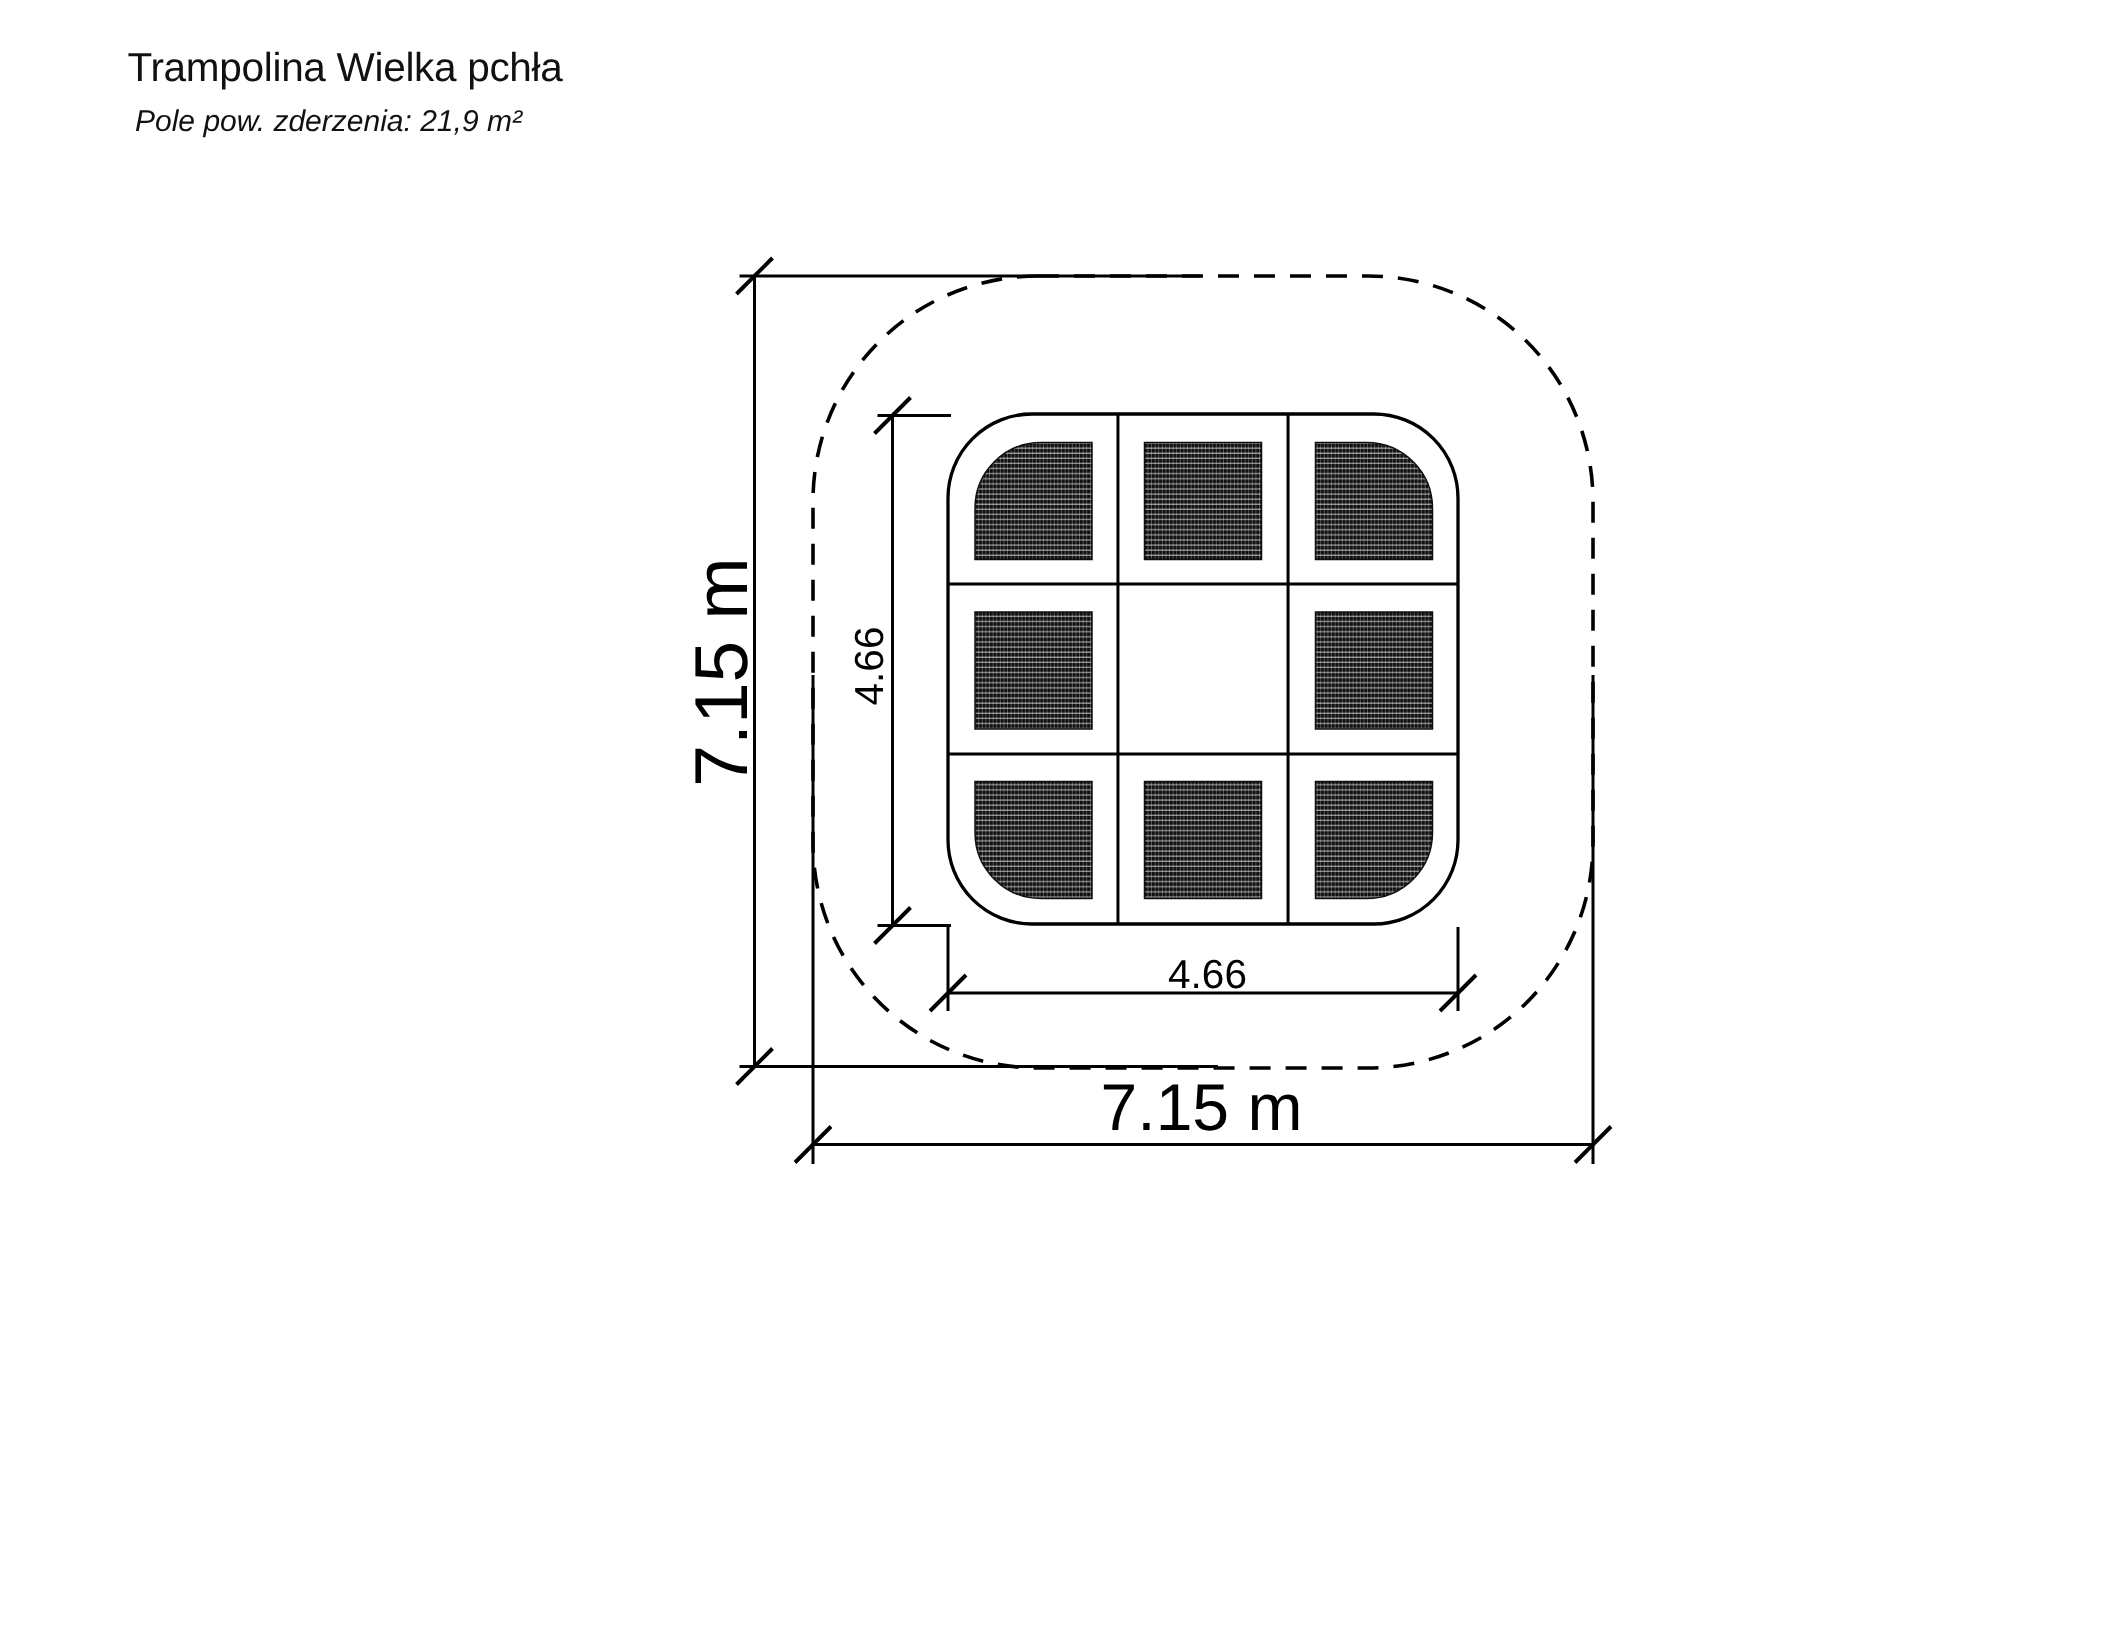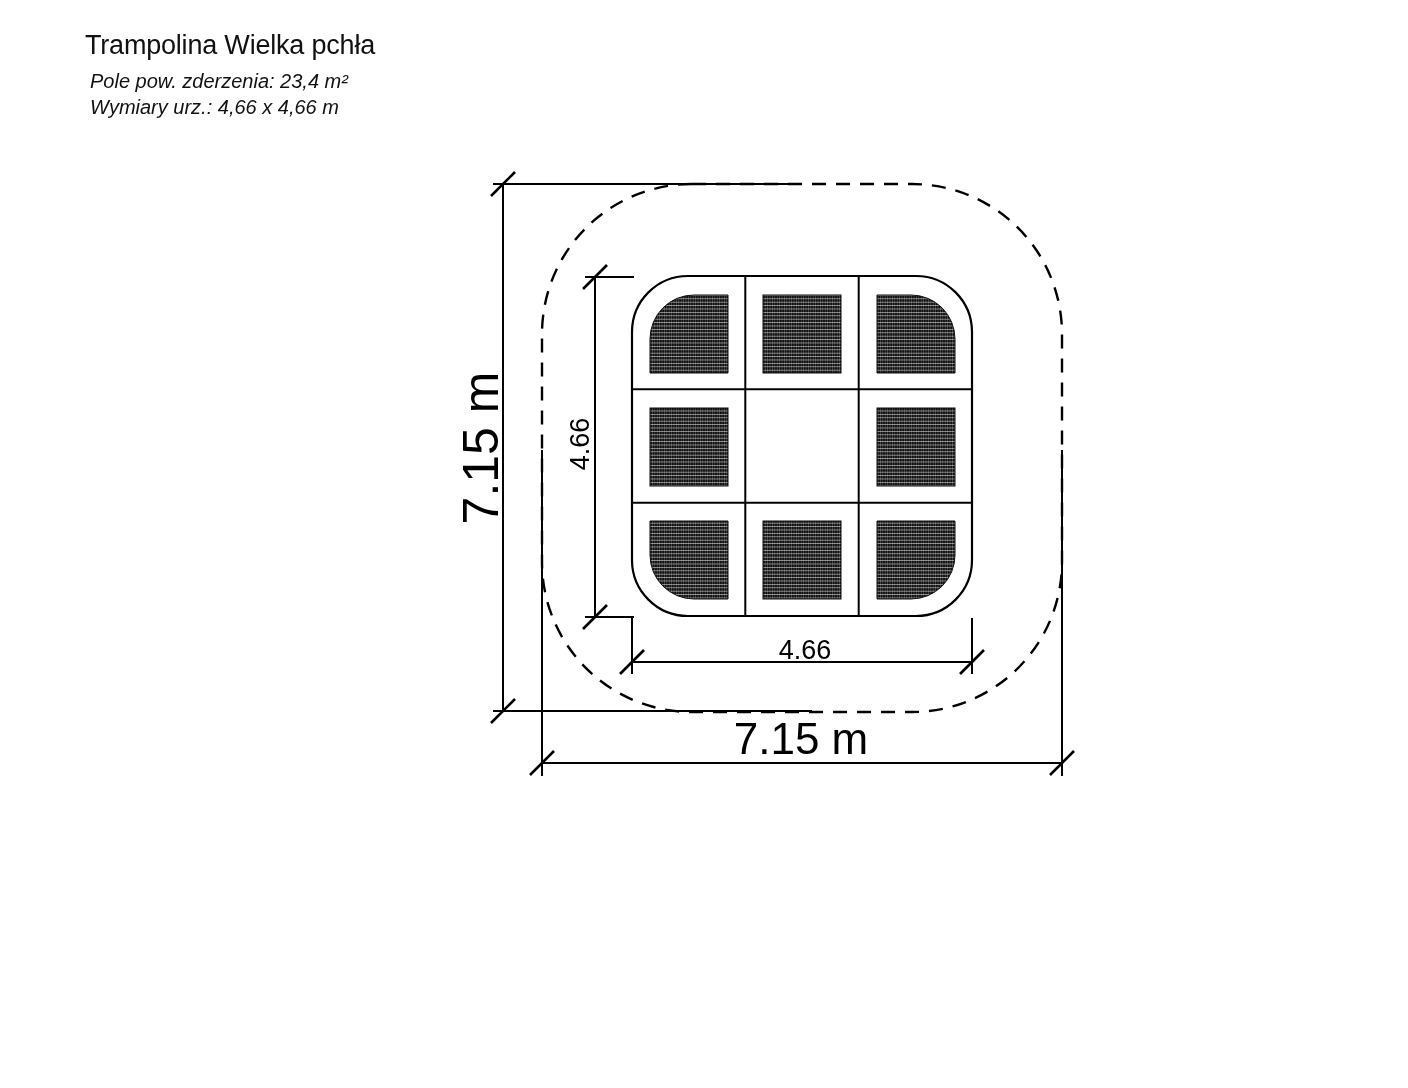--- a/index.html
+++ b/index.html
@@ -58,22 +58,21 @@
   .dim-small { font-size: 27px; }
 </style>
 </head>
 <body>
 
 <div class="canvas">
 
   <div class="title-block">
     <div class="page-title">Trampolina Wielka pchła</div>
     <div class="spec-lines">
-      <div class="spec-line">Pole pow. zderzenia: 23,4 m²</div>
-      <div class="spec-line">Wymiary urz.: 4,66 x 4,66 m</div>
+      <div class="spec-line">Pole pow. zderzenia: 21,9 m²</div>
     </div>
   </div>
 
   <svg class="plan-svg" width="1408" height="1088" viewBox="0 0 1408 1088" xmlns="http://www.w3.org/2000/svg">
     <defs>
       <pattern id="weave" width="2.4" height="3.4" patternUnits="userSpaceOnUse">
         <rect width="2.4" height="3.4" fill="#0f0f0f"></rect>
         <rect y="2.55" width="2.4" height="0.85" fill="#ffffff" opacity="0.55"></rect>
         <rect x="1.75" width="0.65" height="3.4" fill="#ffffff" opacity="0.3"></rect>
       </pattern>

